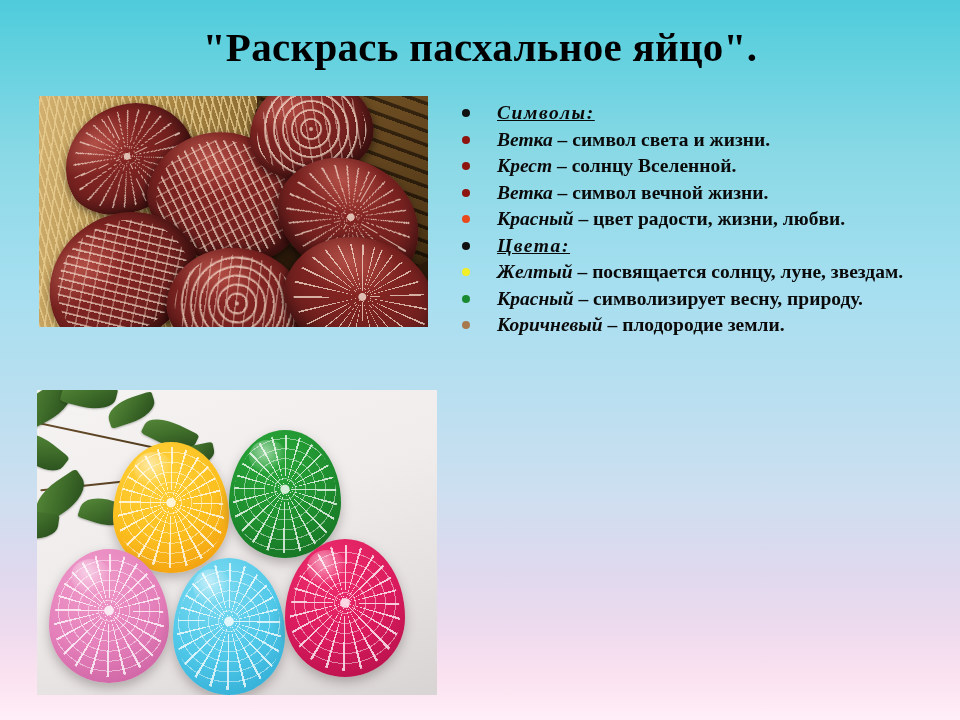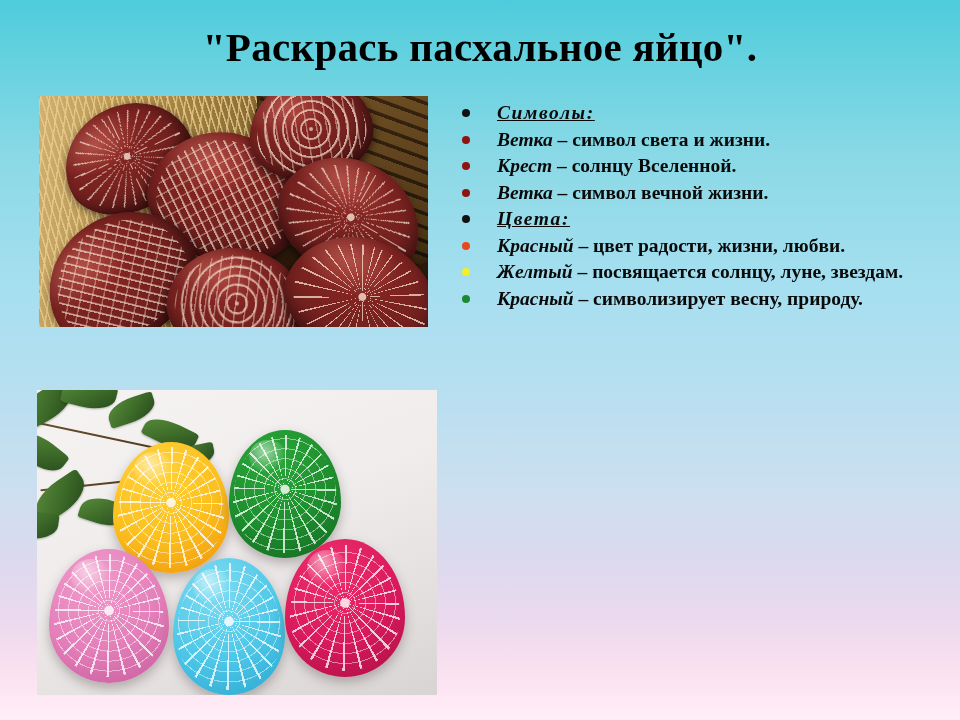--- a/index.html
+++ b/index.html
@@ -345,19 +345,20 @@
       <div class="dots"></div>
         <div class="sheen"></div>
     </div>
   </div>
 
   <div id="bullets">
       <div class="bullet-row heading"><span class="dot" style="background: rgb(17, 17, 17);"></span><span class="term">Символы:</span></div>
       <div class="bullet-row"><span class="dot" style="background: rgb(142, 20, 16);"></span><span class="term">Ветка</span><span class="rest"> – символ света и жизни.</span></div>
       <div class="bullet-row"><span class="dot" style="background: rgb(142, 20, 16);"></span><span class="term">Крест</span><span class="rest"> – солнцу Вселенной.</span></div>
       <div class="bullet-row"><span class="dot" style="background: rgb(142, 20, 16);"></span><span class="term">Ветка</span><span class="rest"> – символ вечной жизни.</span></div>
+      <div class="bullet-row"><span class="dot" style="background: rgb(232, 73, 27);"></span><span class="term">Красный</span><span class="rest"> – цвет радости, жизни, любви.</span></div>
       <div class="bullet-row heading"><span class="dot" style="background: rgb(17, 17, 17);"></span><span class="term">Цвета:</span></div>
-      <div class="bullet-row"><span class="dot" style="background: rgb(232, 73, 27);"></span><span class="term">Красный</span><span class="rest"> – цвет радости, жизни, любви.</span></div>
       <div class="bullet-row"><span class="dot" style="background: rgb(242, 239, 40);"></span><span class="term">Желтый</span><span class="rest"> – посвящается солнцу, луне, звездам.</span></div>
       <div class="bullet-row"><span class="dot" style="background: rgb(26, 138, 50);"></span><span class="term">Красный</span><span class="rest"> – символизирует весну, природу.</span></div>
+      <div class="bullet-row"><span class="dot" style="background: rgb(168, 120, 78);"></span><span class="term">Коричневый</span><span class="rest"> – плодородие земли.</span></div>
     </div>
 
 </div>
 
 </body></html>

